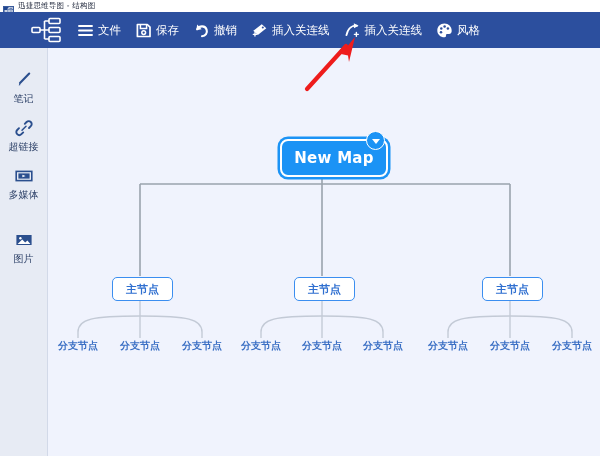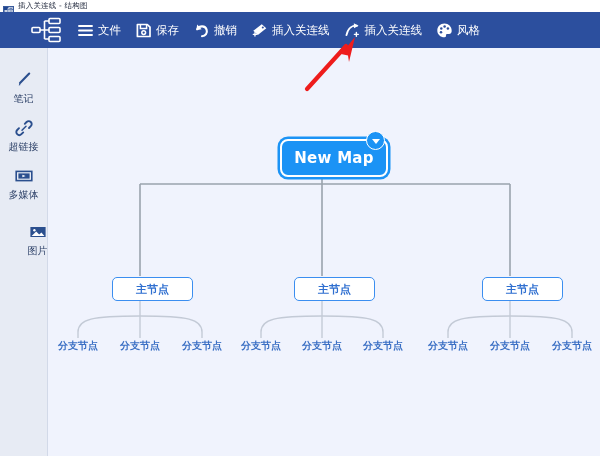--- a/index.html
+++ b/index.html
@@ -91,21 +91,21 @@
     background:#1b93f5;border:1.5px solid #ffffff;
     display:flex;align-items:center;justify-content:center;
   }
   #root-badge .caret{
     width:0;height:0;border-left:4px solid transparent;border-right:4px solid transparent;
     border-top:5px solid #ffffff;margin-top:1px;
   }
 
   .main-node{
     height:22px;background:#ffffff;border:1.5px solid #3b8ef0;border-radius:5px;
-    display:flex;align-items:center;justify-content:center;padding:0 23px;
+    display:flex;align-items:center;justify-content:center;padding:0 13px;
   }
   .main-node .m-lbl{
     color:#2f6fd0;font-size:11px;font-weight:bold;white-space:nowrap;line-height:13px;
   }
 
   .branch-node{
     height:14px;display:flex;align-items:center;justify-content:center;
   }
   .branch-node .b-lbl{
     color:#3a6fc4;font-size:10px;font-weight:bold;white-space:nowrap;line-height:13px;
@@ -123,21 +123,21 @@
     <span class="tb-icon">
       <svg viewBox="0 0 22 20" width="11" height="10">
         <rect x="0.5" y="0.5" width="21" height="19" fill="#20468f" stroke="#20468f"></rect>
         <rect x="3" y="8.5" width="5" height="3" fill="#ffffff"></rect>
         <rect x="12" y="3" width="7" height="3" fill="none" stroke="#ffffff" stroke-width="1.3"></rect>
         <rect x="12" y="8.5" width="7" height="3" fill="none" stroke="#ffffff" stroke-width="1.3"></rect>
         <rect x="12" y="14" width="7" height="3" fill="none" stroke="#ffffff" stroke-width="1.3"></rect>
         <path d="M8 10 H10 M10 4.5 V15.5 M10 4.5 H12 M10 10 H12 M10 15.5 H12" stroke="#ffffff" stroke-width="1.2" fill="none"></path>
       </svg>
     </span>
-    <span class="tb-title">插入关连线 - 结构图</span>
+    <span class="tb-title">迅捷思维导图 - 结构图</span>
   </div>
 
   <div id="toolbar">
 
     <span class="logo">
       <svg viewBox="0 0 30 26" width="30" height="26">
         <rect x="1" y="10.5" width="8" height="5" rx="1" fill="none" stroke="#ffffff" stroke-width="1.6"></rect>
         <rect x="18" y="1.5" width="11" height="5" rx="1" fill="none" stroke="#ffffff" stroke-width="1.6"></rect>
         <rect x="18" y="10.5" width="11" height="5" rx="1" fill="none" stroke="#ffffff" stroke-width="1.6"></rect>
         <rect x="18" y="19.5" width="11" height="5" rx="1" fill="none" stroke="#ffffff" stroke-width="1.6"></rect>
@@ -242,21 +242,21 @@
       <span class="s-ico">
         <svg viewBox="0 0 20 20" width="20" height="20">
           <rect x="2.2" y="5.4" width="15.6" height="9.2" fill="none" stroke="#2b4f8e" stroke-width="1.6"></rect>
           <rect x="4.4" y="7.4" width="11.2" height="5.2" fill="#2b4f8e"></rect>
           <path d="M8.4 8.8 L11.6 10.0 L8.4 11.2 Z" fill="#ffffff"></path>
         </svg>
       </span>
       <span class="s-lbl">多媒体</span>
     </div>
 
-    <div class="side-item" style="top:174px;padding-left:14px;">
+    <div class="side-item" style="top:182px;">
       <span class="s-ico">
         <svg viewBox="0 0 20 20" width="20" height="20">
           <rect x="2.4" y="5.0" width="15.2" height="10.0" fill="#2b4f8e"></rect>
           <circle cx="6.4" cy="8.2" r="1.2" fill="#ffffff"></circle>
           <path d="M3.6 14.0 L8.2 9.6 L11.2 12.4 L13.4 10.4 L16.4 14.0 Z" fill="#ffffff"></path>
         </svg>
       </span>
       <span class="s-lbl">图片</span>
     </div>
 

